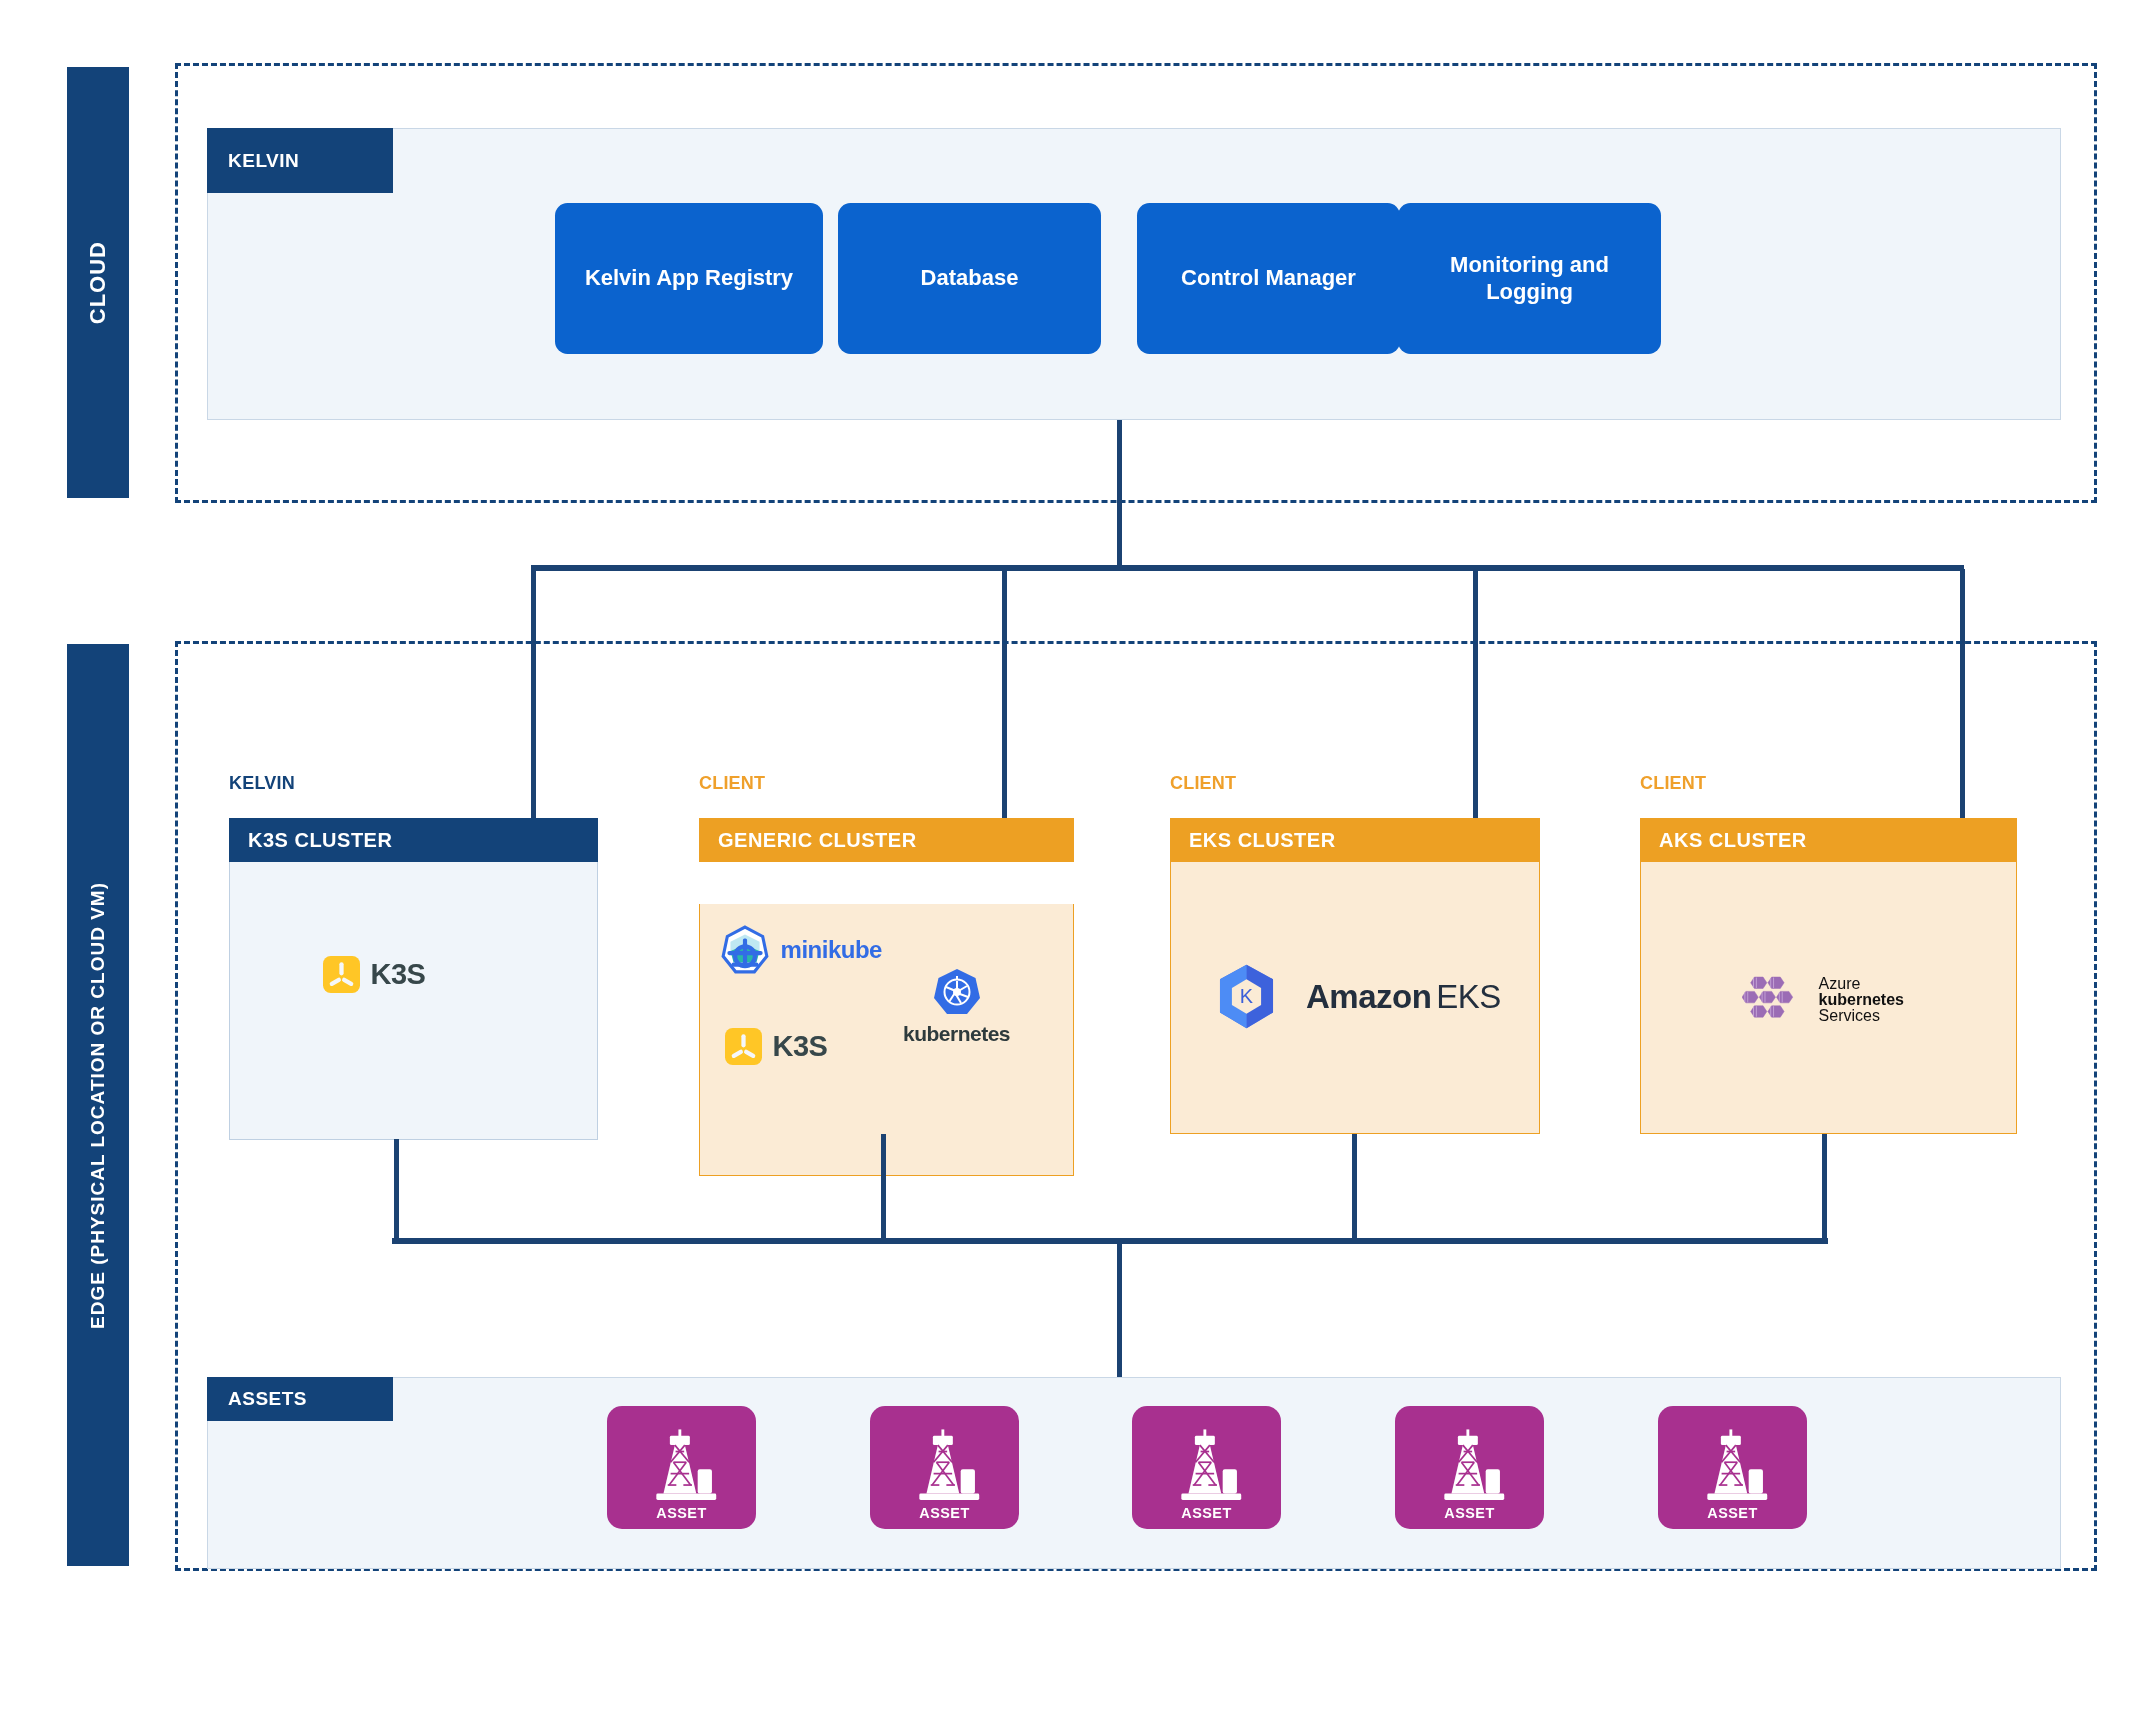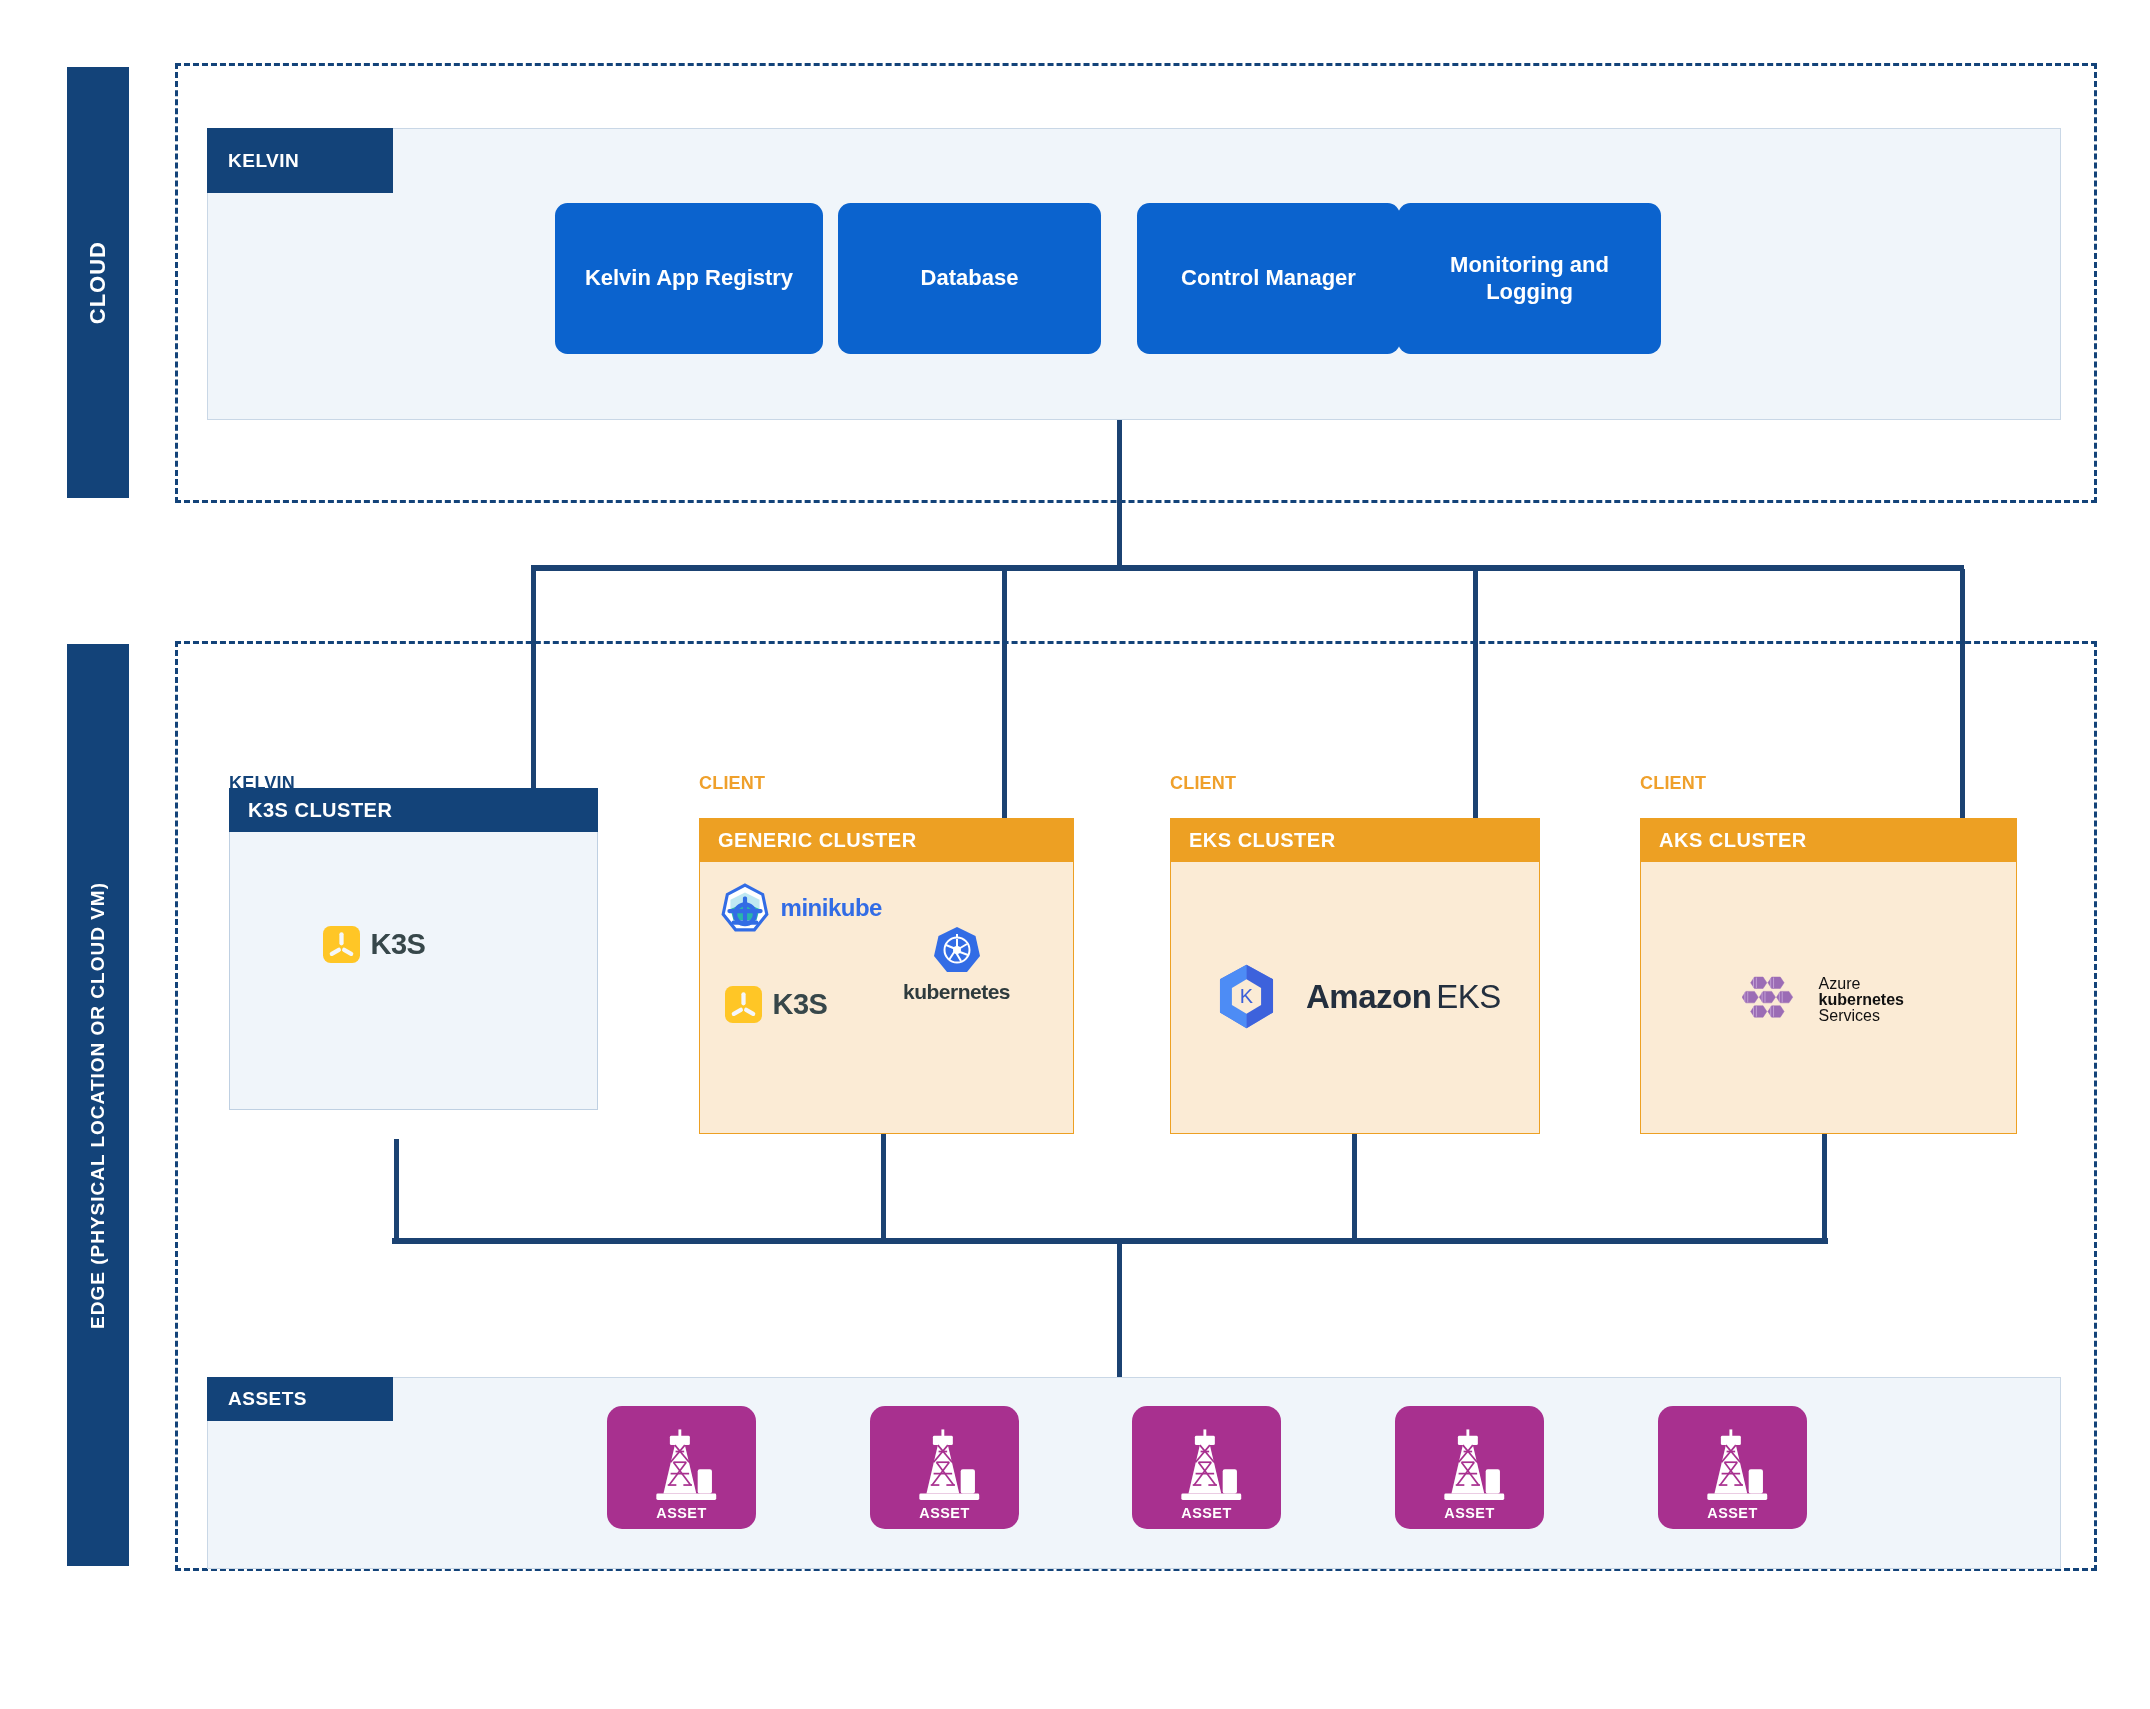--- a/index.html
+++ b/index.html
@@ -99,21 +99,21 @@
   <div class="zone" style="left:175px;top:641px;width:1922px;height:930px;"></div>
 
   <div class="band" style="left:67px;top:644px;width:62px;height:922px;">
     <span style="font-size:19px;">EDGE  (PHYSICAL LOCATION OR CLOUD VM)</span>
   </div>
 
   <div class="cl-label blue" style="left:229px;top:749px;">
     <div>KELVIN</div>
     <div>MANAGED CLUSTER</div>
   </div>
-  <div class="card blue" style="left:229px;top:788px;width:369px;height:330px;">
+  <div class="card blue" style="left:229px;top:818px;width:369px;height:330px;">
     <div class="card-head">
       <span>K3S CLUSTER</span>
     </div>
     <div class="card-body" style="height:278px;">
       <div class="logo-row" style="left:93px;top:94px;">
         <div class="k3s-mark">
           <svg viewBox="0 0 78 78" width="37" height="37">
             <rect x="34.5" y="13" width="9" height="28" rx="4.5" fill="#F5F7FA"></rect>
             <rect x="13" y="50" width="26" height="9" rx="4.5" fill="#F5F7FA" transform="rotate(-30 26 54.5)"></rect>
             <rect x="39" y="50" width="26" height="9" rx="4.5" fill="#F5F7FA" transform="rotate(30 52 54.5)"></rect>
@@ -125,21 +125,21 @@
   </div>
 
   <div class="cl-label orange" style="left:699px;top:749px;">
     <div>CLIENT</div>
     <div>MANAGED CLUSTER</div>
   </div>
   <div class="card orange" style="left:699px;top:818px;width:375px;height:316px;">
     <div class="card-head">
       <span>GENERIC CLUSTER</span>
     </div>
-    <div class="card-body" style="height:272px;">
+    <div class="card-body" style="height:272px;margin-top:42px;">
 
       <div class="logo-row" style="left:19px;top:20px;">
         <svg width="52" height="52" viewBox="0 0 100 100">
           <polygon points="50,6 84,24 92,62 68,92 32,92 8,62 16,24" fill="#fff" stroke="#326CE5" stroke-width="6"></polygon>
           <polygon points="50,20 78,34 78,52 50,40 22,52 22,34" fill="#BFE8F2"></polygon>
           <polygon points="22,52 50,40 50,74 28,74" fill="#29B6AA"></polygon>
           <polygon points="78,52 50,40 50,74 72,74" fill="#29B6AA"></polygon>
           <g fill="#326CE5">
             <rect x="46" y="28" width="8" height="52" rx="3"></rect>
             <rect x="16" y="52" width="68" height="8" rx="4"></rect>

